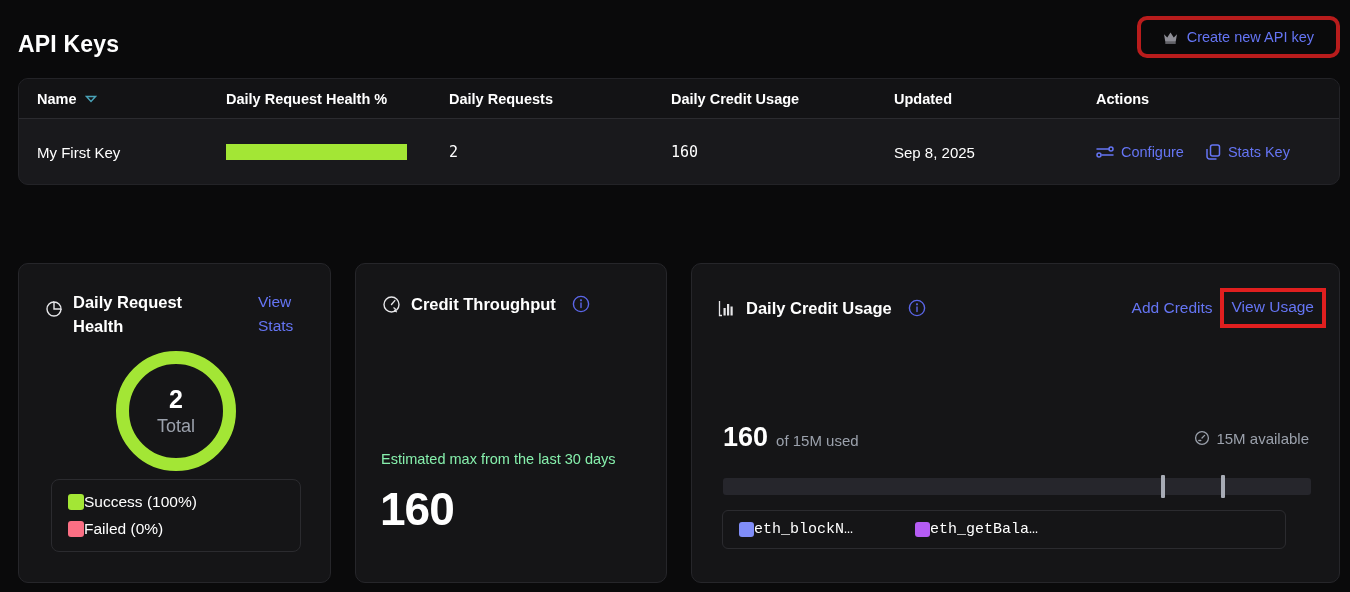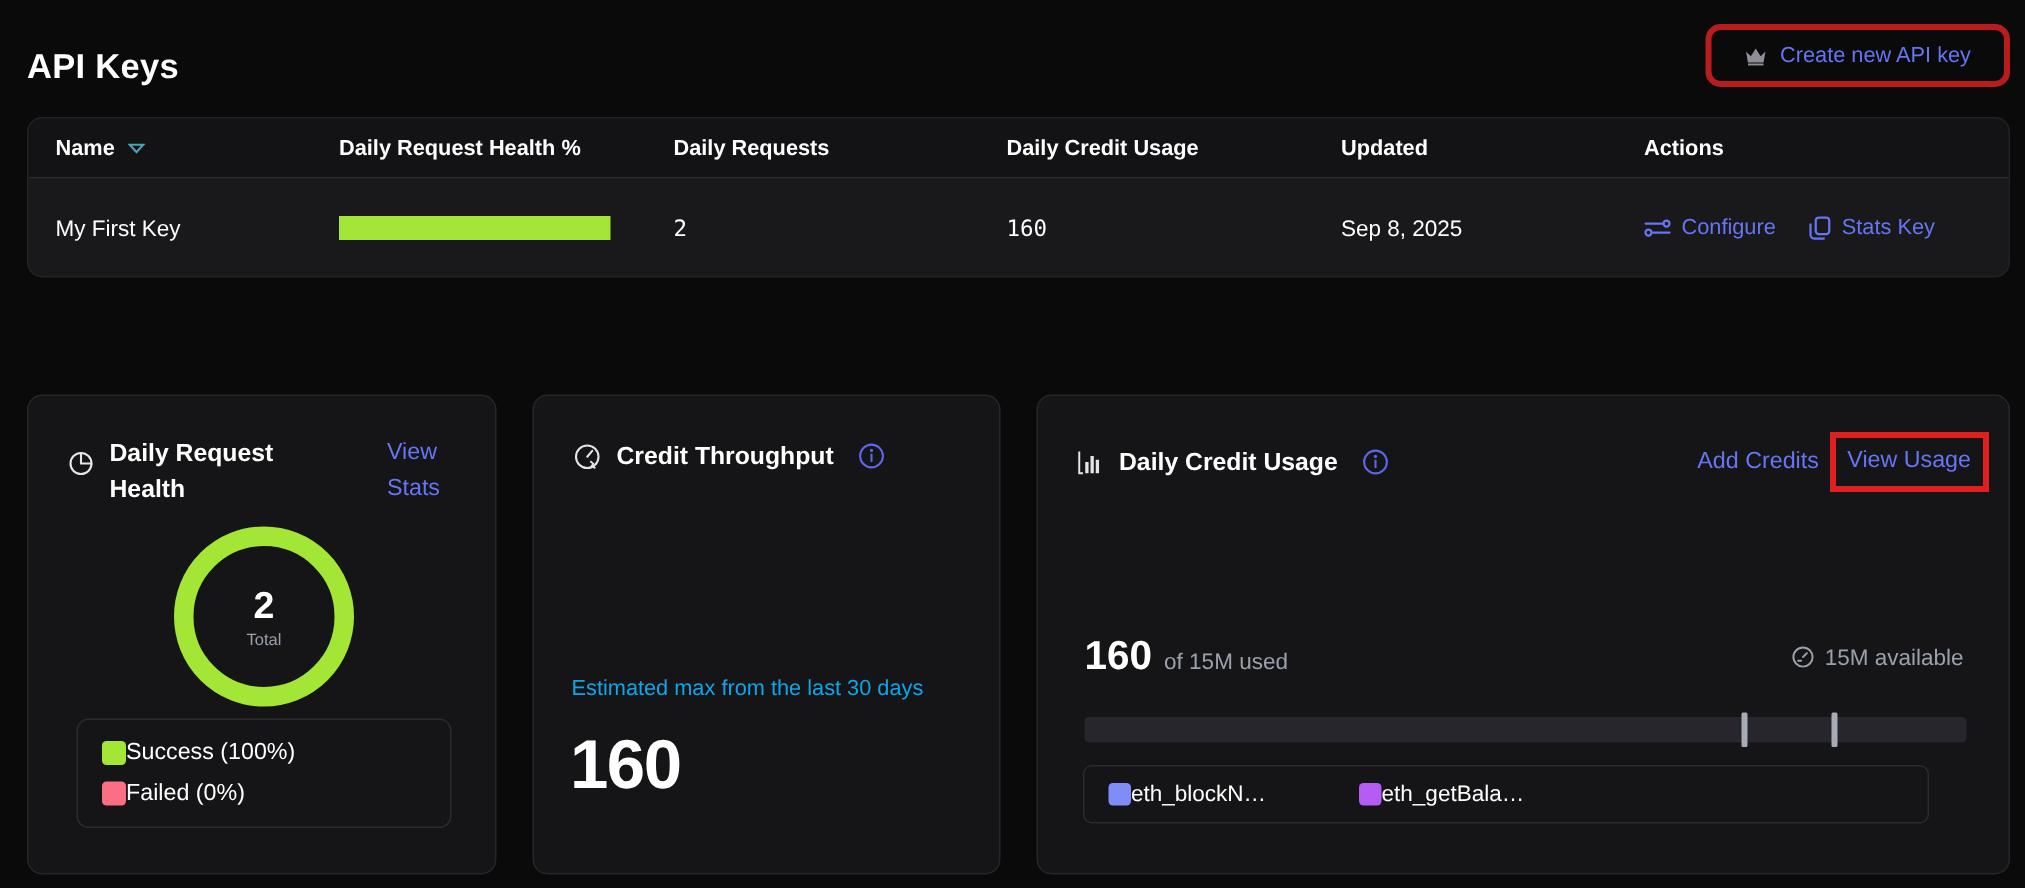--- a/index.html
+++ b/index.html
@@ -34,44 +34,44 @@
   .gray { color:#9ba1ac; }
 
   
   .c1-head { position:absolute; left:26px; right:20px; top:26px; display:flex; }
   .c1-icon { margin-top:10px; }
   .c1-title { margin-left:10px; width:126px; }
   .c1-link { margin-left:auto; width:52px; }
   .donut { position:absolute; left:97px; top:87px; width:120px; height:120px; border-radius:50%; border:13px solid #a3e635;
     display:flex; flex-direction:column; align-items:center; justify-content:center; }
   .donut-value { font-size:25px; font-weight:bold; }
-  .donut-label { font-size:11px; margin-top:2px; }
+  .donut-label { font-size:18px; margin-top:2px; }
   .c1-legend { position:absolute; left:32px; top:215px; width:250px; height:73px; border:1px solid #2b2b2f; border-radius:8px; padding:13px 16px; display:flex; flex-direction:column; justify-content:space-between; }
   .legend-row { display:flex; align-items:center; font-size:15.5px; }
   .swatch { width:16px; height:16px; border-radius:3px; flex:none; }
 
   
   .c2-head { position:absolute; left:26px; top:28px; display:flex; align-items:center; gap:10px; }
-  .c2-sub { position:absolute; left:25px; top:187px; font-size:14.5px; color:#0ea5e9; }
+  .c2-sub { position:absolute; left:25px; top:187px; font-size:14.5px; color:#86efac; }
   .c2-valrow { position:absolute; left:24px; top:218px; display:flex; align-items:center; }
   .big-num { font-size:46px; font-weight:bold; letter-spacing:-1px; }
   .c2-unit { margin-left:9px; width:165px; font-size:16px; line-height:24px; }
 
   
   .c3-head { position:absolute; left:26px; right:13px; top:24px; display:flex; align-items:center; }
   .c3-titlegrp { display:flex; align-items:center; gap:10px; }
   .c3-links { margin-left:auto; display:flex; align-items:center; }
   .red-box { border:4px solid #e01f1f; padding:3px 8px 5px; margin-left:7px; }
   .c3-usage { position:absolute; left:31px; right:30px; top:158px; display:flex; align-items:baseline; }
   .used-num { font-size:27px; font-weight:bold; }
   .used-suffix { font-size:15px; margin-left:8px; }
   .avail { margin-left:auto; display:flex; align-items:center; gap:6px; font-size:15px; }
   .bar { position:absolute; left:31px; top:214px; width:588px; height:17px; background:#26262c; border-radius:3px; }
   .bar-marker { position:absolute; top:-3px; width:4px; height:23px; background:#a7abb5; border-radius:1px; }
-  .c3-legend { position:absolute; left:30px; top:246px; width:564px; height:39px; border:1px solid #2b2b2f; border-radius:6px; display:flex; align-items:center; padding-left:16px; }
+  .c3-legend { position:absolute; left:30px; top:246px; width:564px; height:39px; border:1px solid #2b2b2f; border-radius:6px; display:flex; align-items:center; padding-left:16px;font-family:Liberation Mono, monospace; }
   .c3-legend .legend-row { font-size:15px; margin-right:62px; }
   .c3-legend .swatch { width:15px; height:15px; }
 </style>
 </head>
 <body>
 
 <div class="page">
 
   <div class="page-title">API Keys</div>
   <button class="create-btn">

